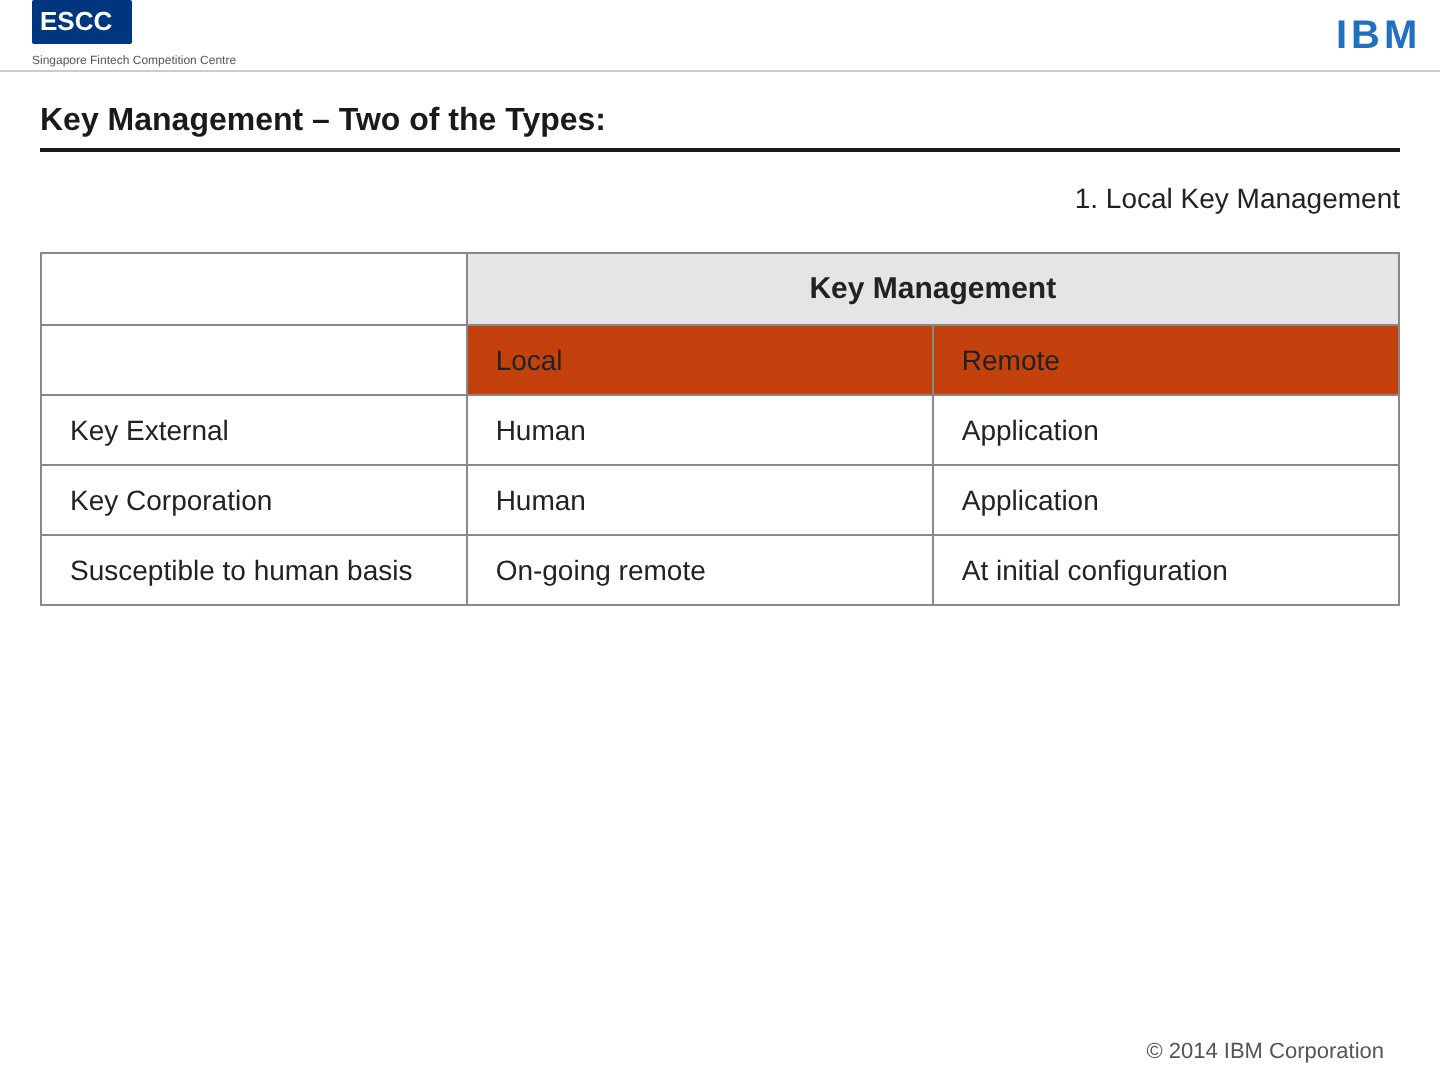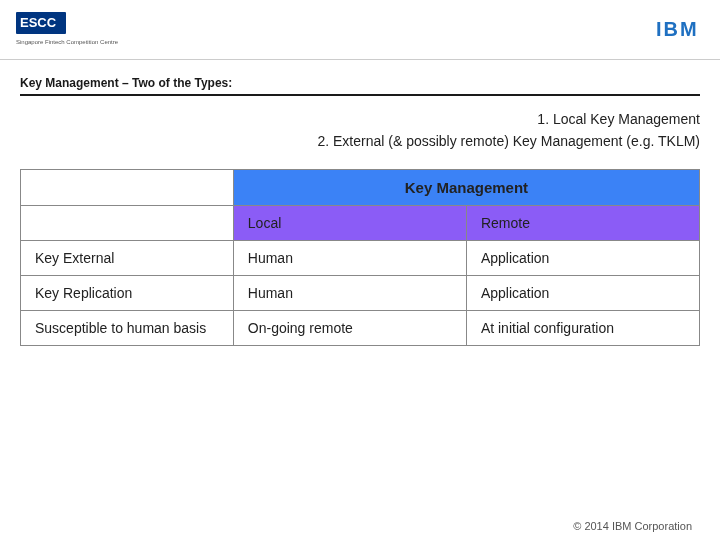--- a/index.html
+++ b/index.html
@@ -12,32 +12,32 @@
       color: #222;
       overflow: hidden;
       position: relative;
     }
 
     
     .header {
       display: flex;
       justify-content: space-between;
       align-items: center;
-      padding: 8px 16px 4px 16px;
+      padding: 8px 4px 4px 16px;
       border-bottom: 1px solid #ccc;
-      height: 60px;
+      height: 36px;
     }
 
     
     .content {
       padding: 16px 20px 10px 20px;
     }
 
     .page-title {
-      font-size: 12px;
+      font-size: 16px;
       font-weight: bold;
       color: #1a1a1a;
       margin-bottom: 12px;
       border-bottom: 2px solid #1a1a1a;
       padding-bottom: 4px;
     }
 
     .subtitle-list {
       margin-bottom: 16px;
       padding-left: 10px;
@@ -57,28 +57,28 @@
 
     .full-table td,
     .full-table th {
       border: 1px solid #888;
       padding: 9px 14px;
       font-size: 14px;
       vertical-align: middle;
     }
 
     .full-table .top-header {
-      background: #3b82f6;
+      background: #e5e5e5;
       text-align: center;
       font-weight: bold;
       font-size: 15px;
     }
 
     .full-table .sub-header {
-      background: #8b5cf6;
+      background: #c2410c;
       font-weight: normal;
     }
 
     .full-table .row-label {
       font-weight: normal;
     }
 
     .full-table td:first-child {
       width: 210px;
     }
@@ -118,21 +118,20 @@
       <text x="0" y="18" font-family="Arial" font-weight="bold" font-size="20" fill="#1F70C1" letter-spacing="2">IBM</text>
     </svg>
   </div>
 </div>
 
 <div class="content">
   <div class="page-title">Key Management – Two of the Types:</div>
 
   <ul class="subtitle-list">
     <li>1.  Local Key Management</li>
-    <li>2.  External (&amp; possibly remote) Key Management (e.g. TKLM)</li>
   </ul>
 
   <table class="full-table">
     <thead>
       <tr>
         <td style="border:1px solid #888; background:#fff;"></td>
         <td colspan="2" class="top-header">Key Management</td>
       </tr>
       <tr>
         <td style="border:1px solid #888; background:#fff;"></td>
@@ -140,21 +139,21 @@
         <td class="sub-header">Remote</td>
       </tr>
     </thead>
     <tbody id="table-body">
     <tr>
           <td class="row-label">Key External</td>
           <td>Human</td>
           <td>Application</td>
         </tr>
         <tr>
-          <td class="row-label">Key Replication</td>
+          <td class="row-label">Key Corporation</td>
           <td>Human</td>
           <td>Application</td>
         </tr>
         <tr>
           <td class="row-label">Susceptible to human basis</td>
           <td>On-going remote</td>
           <td>At initial configuration</td>
         </tr>
       </tbody>
   </table>

